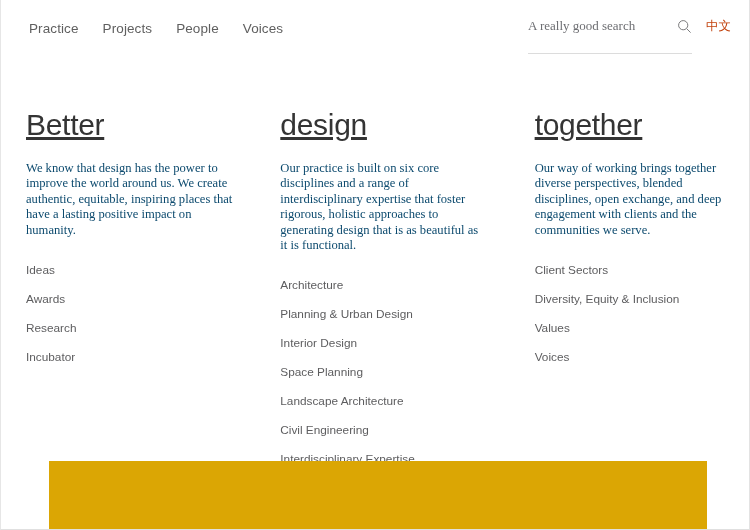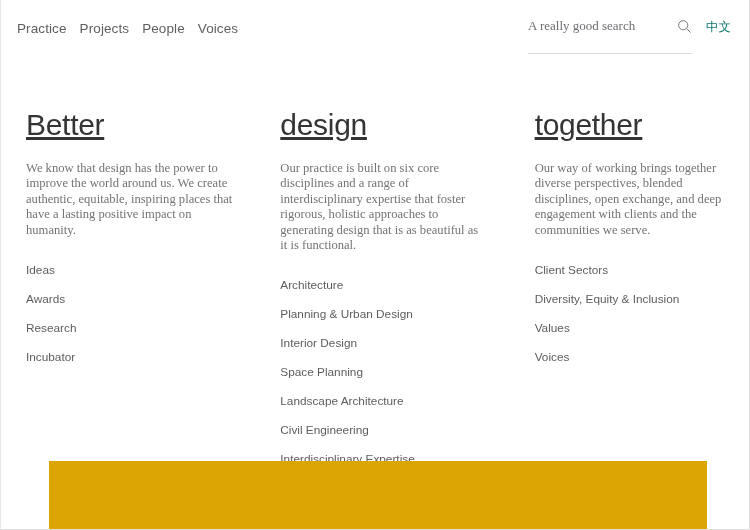--- a/index.html
+++ b/index.html
@@ -35,23 +35,23 @@
     right: 0;
     height: 58px;
     display: flex;
     align-items: flex-start;
     justify-content: space-between;
   }
 
   .nav {
     display: flex;
     align-items: center;
-    margin-left: 16px;
+    margin-left: 28px;
     margin-top: 21px;
-    gap: 13px;
+    gap: 24px;
   }
   .nav-item {
     font-family: "Liberation Sans", sans-serif;
     font-size: 13.5px;
     line-height: 16px;
     color: #5f5f5f;
     letter-spacing: 0.1px;
     text-decoration: none;
     cursor: pointer;
     white-space: nowrap;
@@ -98,24 +98,24 @@
     cursor: pointer;
     display: flex;
     align-items: center;
     justify-content: center;
     width: 16px;
     height: 16px;
   }
   .search-btn svg { display: block; }
 
   .lang-link {
-    font-family: Liberation Sans, sans-serif;
+    font-family: Liberation Mono, monospace;
     font-size: 12.5px;
     line-height: 16px;
-    color: #0f766e;
+    color: #c2410c;
     text-decoration: none;
     cursor: pointer;
     white-space: nowrap;
     padding-top: 1px;
   }
 
   
   .columns {
     position: absolute;
     top: 108px;
@@ -140,21 +140,21 @@
     letter-spacing: -0.3px;
     margin: 0 0 19px 0;
     white-space: nowrap;
     text-decoration: underline;
   }
 
   .col-desc {
     font-family: "Liberation Serif", serif;
     font-size: 12.6px;
     line-height: 15.4px;
-    color: #737373;
+    color: #0c4a6e;
     margin: 0 0 22px 0;
     max-width: 208px;
   }
 
   .link-list {
     list-style: none;
     margin: 0;
     padding: 0;
   }
   .link-list li { margin: 8px 0 11px 0; }

